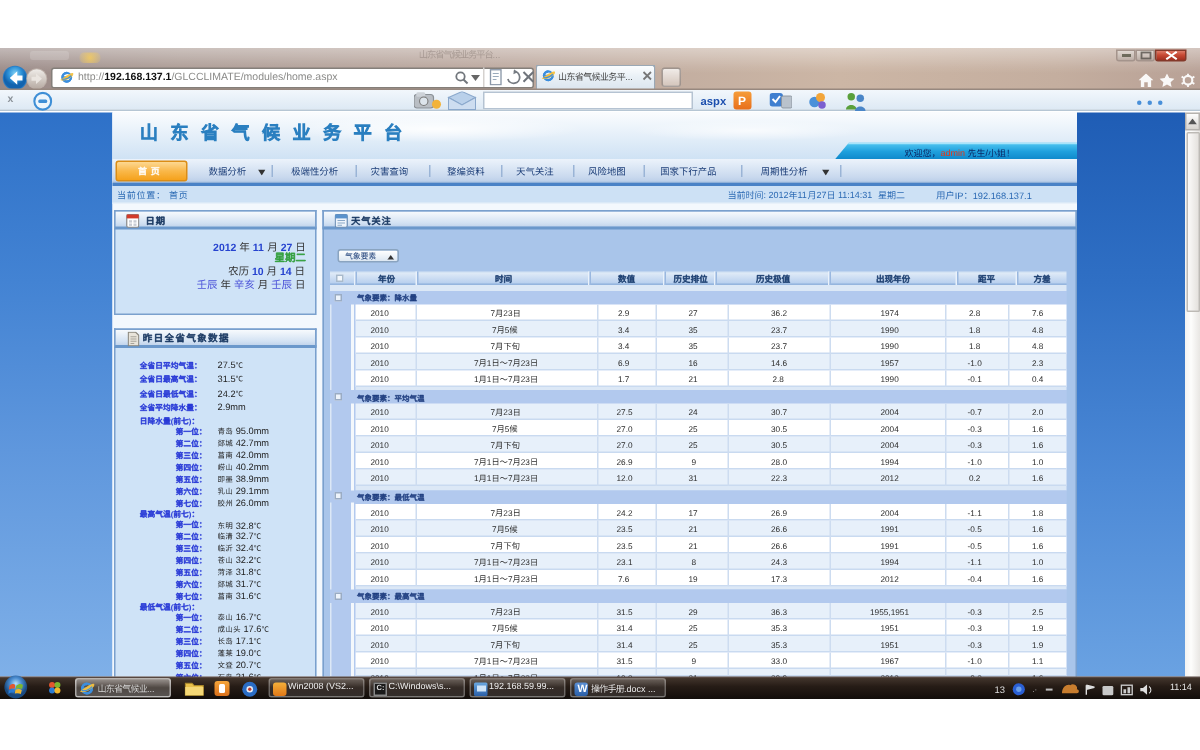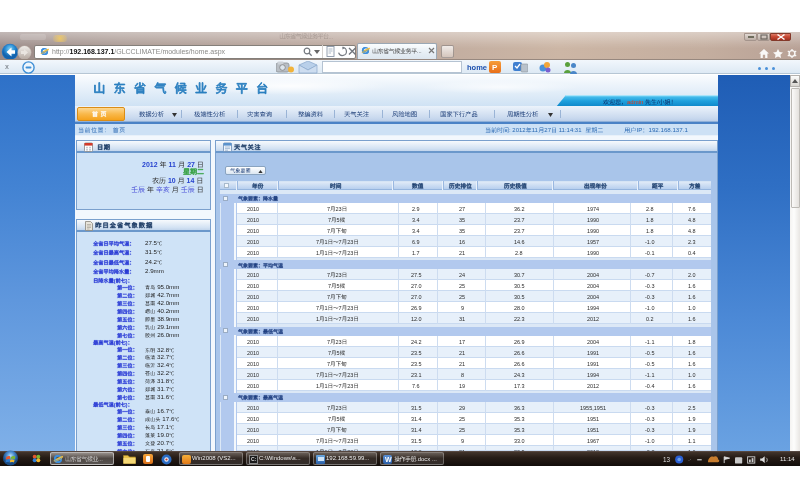--- a/index.html
+++ b/index.html
@@ -257,21 +257,21 @@
     <rect x="0" y="2" width="13" height="9" rx="2" fill="#b9bec4" stroke="#8a9096" stroke-width="0.8"></rect>
     <rect x="1.5" y="0.5" width="6" height="3" rx="1" fill="#cdd2d8"></rect>
     <circle cx="6.5" cy="6.5" r="2.8" fill="#dde5ec" stroke="#777" stroke-width="0.7"></circle>
     <circle cx="15" cy="8.5" r="3" fill="#f2b33a"></circle>
   </svg>
 <svg style="position:absolute;left:297px;top:60.5px" width="22" height="13" viewBox="0 0 22 13">
     <path d="M2 4L11 0L20 4L11 9Z" fill="#b9d0ea" stroke="#8aa8cc" stroke-width="0.7"></path>
     <path d="M2 4V12H20V4L11 9Z" fill="#cdddf0" stroke="#8aa8cc" stroke-width="0.7"></path>
   </svg>
 <div style="position:absolute;left:322px;top:61px;width:140px;height:12px;background:#fff;border:1px solid #b5c3d2;box-sizing:border-box;"></div>
-<div style="position:absolute;left:467px;top:63px;width:26px;height:9px;font:bold 7.5px 'Liberation Sans';color:#1c4fae;">home</div>
+<div style="position:absolute;left:467px;top:63px;width:26px;height:9px;font:bold 7.5px 'Liberation Sans';color:#1c4fae;">aspx</div>
 <div style="position:absolute;left:489px;top:61px;width:12px;height:12px;background:linear-gradient(#f69d3a,#e86f1a);border-radius:2px;">
     <div style="position:absolute;left:3px;top:2px;width:6px;height:8px;font:bold 8px Liberation Sans;color:#fff">P</div>
   </div>
 <svg style="position:absolute;left:513px;top:61px" width="15" height="12" viewBox="0 0 15 12">
     <rect x="0" y="1" width="9" height="9" rx="2" fill="#3f7fd0"></rect>
     <path d="M2 5L4 7L7 3" stroke="#fff" stroke-width="1.3" fill="none"></path>
     <rect x="8" y="3" width="7" height="8" rx="1" fill="#b9c2cc" stroke="#8a939c" stroke-width="0.6"></rect>
   </svg>
 <svg style="position:absolute;left:538px;top:60.5px" width="14" height="13" viewBox="0 0 14 13">
     <circle cx="5" cy="7" r="3.5" fill="#4a90d9"></circle>

